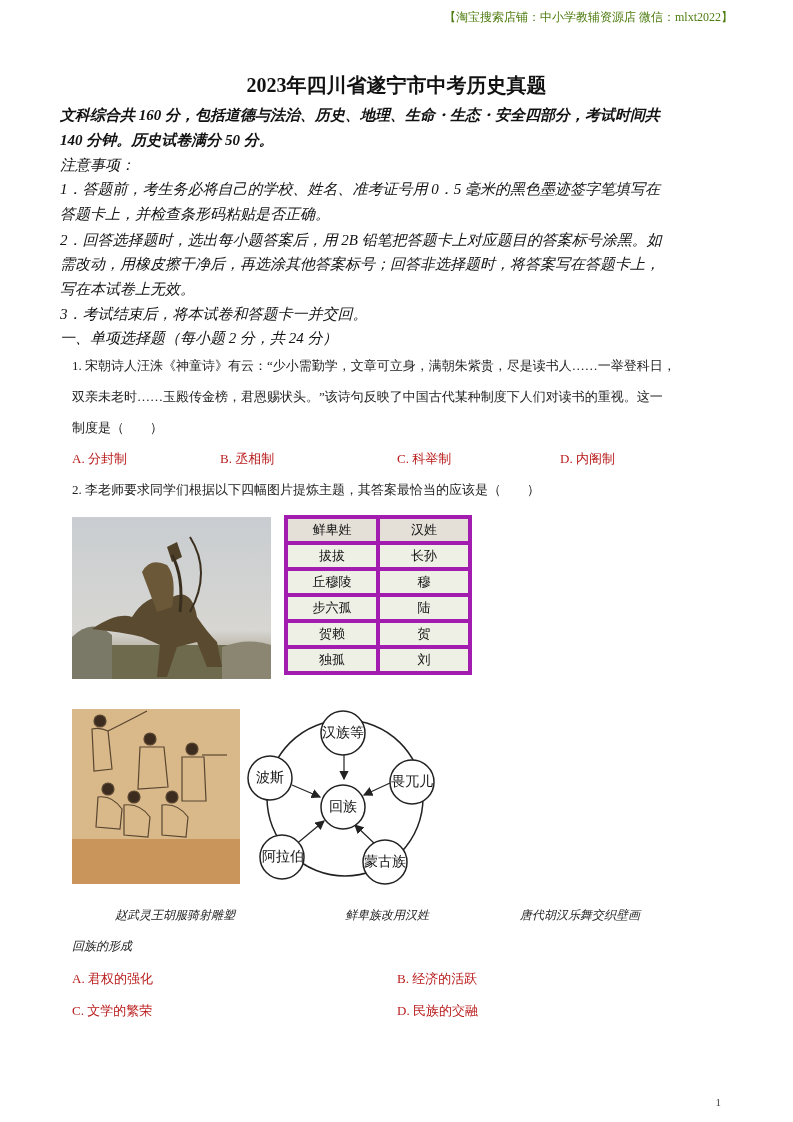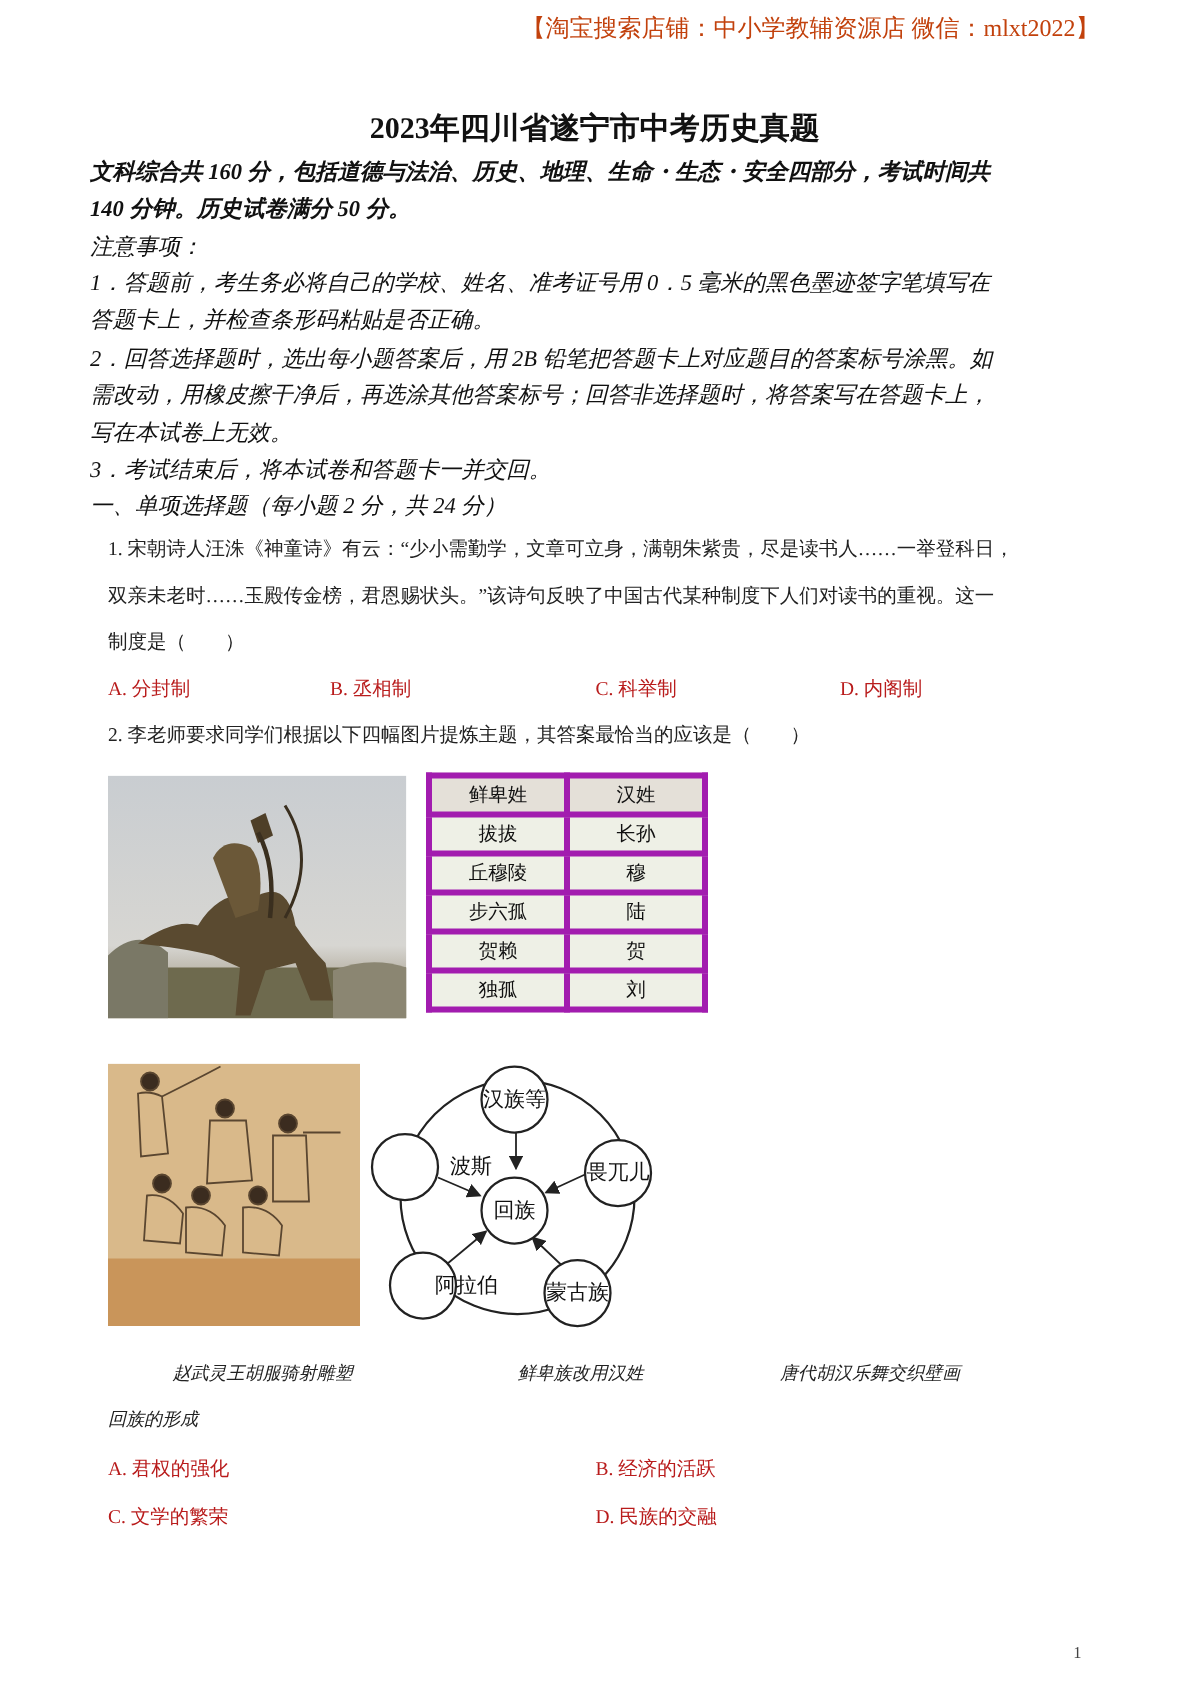--- a/index.html
+++ b/index.html
@@ -1,19 +1,19 @@
 <!DOCTYPE html>
 <html><head>
 <meta charset="utf-8">
 <style>
   html, body { margin: 0; padding: 0; background: #ffffff; }
   body { width: 793px; height: 1122px; position: relative; overflow: hidden;
          font-family: "Liberation Serif", "DejaVu Serif", serif; color: #111; }
   .abs { position: absolute; }
-  .header-note { top: 9px; right: 60px; font-size: 16px; color: #c2410c; }
+  .header-note { top: 9px; right: 60px; font-size: 12px; color: #4d7c0f; }
   .title { top: 72px; left: 0; width: 793px; text-align: center; font-size: 20px; font-weight: bold; }
   .bold-line { left: 60px; font-size: 15px; font-weight: bold; line-height: 24px; width: 660px; font-style: italic; }
   .body-line { left: 72px; font-size: 13px; line-height: 20px; color: #222; }
   .opt { font-size: 13px; color: #b91c1c; }
   .img-box { overflow: hidden; }
   .caption { font-size: 12px; color: #222; font-family: "DejaVu Serif", serif; font-style: italic; }
   table.surnames { border-collapse: collapse; background: #eef0e6; font-family: "DejaVu Sans", sans-serif; font-size: 13px; }
   table.surnames td, table.surnames th { border: 4px solid #a21caf; width: 88px; height: 22px; text-align: center; font-weight: normal; padding: 0; }
   table.surnames th { background: #e4e0d8; }
   .page-num { bottom: 14px; right: 72px; font-size: 11px; color: #444; }
@@ -142,22 +142,22 @@
       <circle cx="30" cy="75" r="22"></circle>
       <circle cx="172" cy="79" r="22"></circle>
       <circle cx="103" cy="104" r="22"></circle>
       <circle cx="42" cy="154" r="22"></circle>
       <circle cx="145" cy="159" r="22"></circle>
     </g>
   </svg>
   <div class="abs" style="left:81px; top:21px; width:44px; text-align:center; font-size:14px; font-family:'DejaVu Sans',sans-serif;">汉族等</div>
   <div class="abs" style="left:150px; top:70px; width:44px; text-align:center; font-size:14px; font-family:'DejaVu Sans',sans-serif;">畏兀儿</div>
   <div class="abs" style="left:123px; top:150px; width:44px; text-align:center; font-size:14px; font-family:'DejaVu Sans',sans-serif;">蒙古族</div>
-  <div class="abs" style="left:20px; top:145px; width:44px; text-align:center; font-size:14px; font-family:'DejaVu Sans',sans-serif;padding-left:29px;">阿拉伯</div>
-  <div class="abs" style="left:8px; top:66px; width:44px; text-align:center; font-size:14px; font-family:'DejaVu Sans',sans-serif;padding-left:44px;">波斯</div>
+  <div class="abs" style="left:20px; top:145px; width:44px; text-align:right; font-size:14px; font-family:'DejaVu Sans',sans-serif;">阿拉伯</div>
+  <div class="abs" style="left:8px; top:66px; width:44px; text-align:center; font-size:14px; font-family:'DejaVu Sans',sans-serif;">波斯</div>
   <div class="abs" style="left:81px; top:95px; width:44px; text-align:center; font-size:14px; font-family:'DejaVu Sans',sans-serif;">回族</div>
 </div>
 
 <div class="abs caption" style="top:907px; left:115px;">赵武灵王胡服骑射雕塑</div>
 <div class="abs caption" style="top:907px; left:345px;">鲜卑族改用汉姓</div>
 <div class="abs caption" style="top:907px; left:520px;">唐代胡汉乐舞交织壁画</div>
 <div class="abs caption" style="top:938px; left:72px;">回族的形成</div>
 
 <div class="abs opt" style="top:970px; left:72px;">A. 君权的强化</div>
 <div class="abs opt" style="top:970px; left:397px;">B. 经济的活跃</div>

